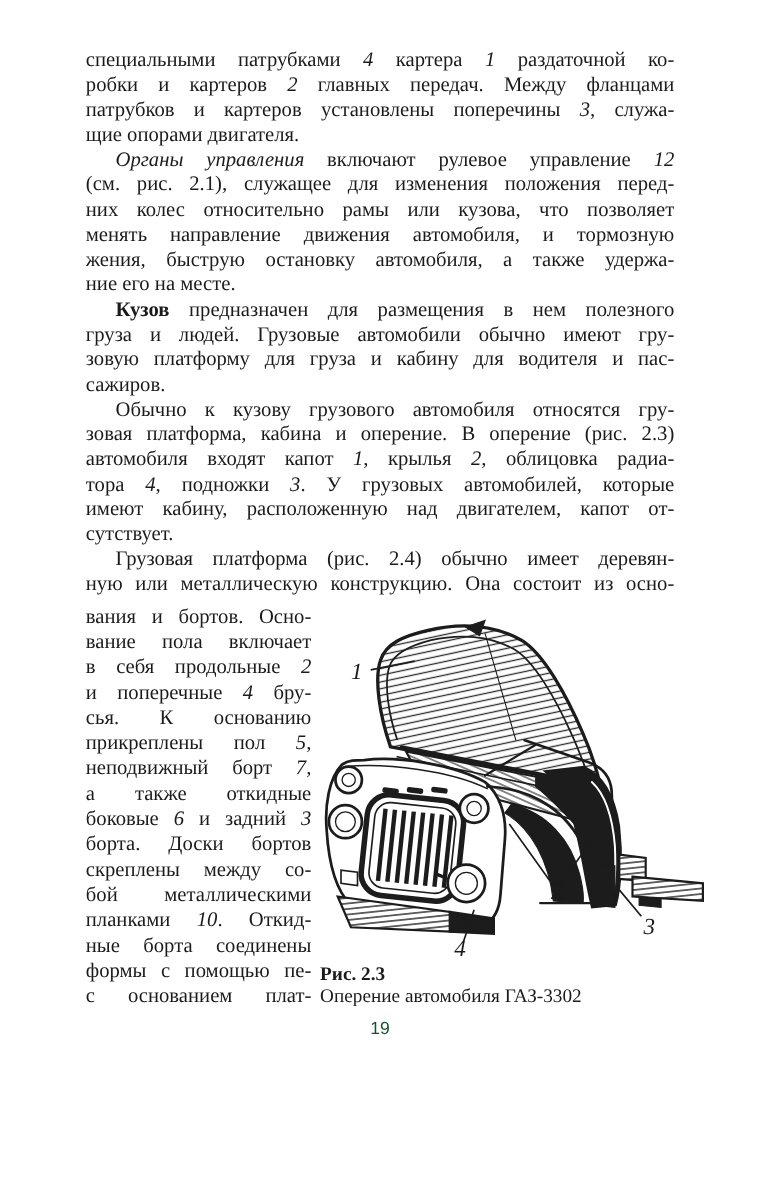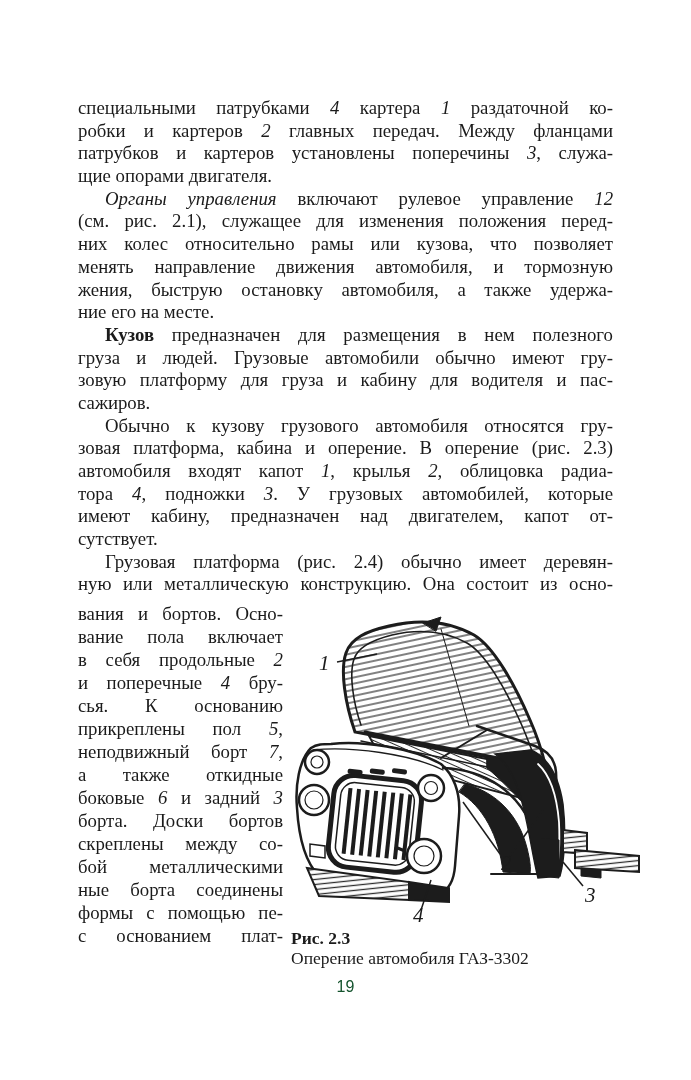--- a/index.html
+++ b/index.html
@@ -1,20 +1,20 @@
 <!DOCTYPE html>
 <html><head>
 <meta charset="utf-8">
 <style>
   html,body{margin:0;padding:0;background:#ffffff;}
   .page{
     position:relative;
     width:691px;height:1080px;
     box-sizing:border-box;
-    padding:97px 78px 0 78px;
+    padding:44px 78px 0 78px;
     background:#ffffff;
     font-family:"Liberation Serif","DejaVu Serif",serif;
     font-size:18.8px;
     color:#1b1b1b;
     overflow:hidden;
   }
   .pline{
     height:22.7px;line-height:22.7px;
     text-align:justify;text-align-last:justify;-moz-text-align-last:justify;
     overflow:hidden;white-space:nowrap;
@@ -58,40 +58,41 @@
       <div class="pline">жения, быструю остановку автомобиля, а также удержа-</div>
       <div class="pline flushlast">ние его на месте.</div>
       <div class="pline indent"><b>Кузов</b> предназначен для размещения в нем полезного</div>
       <div class="pline">груза и людей. Грузовые автомобили обычно имеют гру-</div>
       <div class="pline">зовую платформу для груза и кабину для водителя и пас-</div>
       <div class="pline flushlast">сажиров.</div>
       <div class="pline indent">Обычно к кузову грузового автомобиля относятся гру-</div>
       <div class="pline">зовая платформа, кабина и оперение. В оперение (рис. 2.3)</div>
       <div class="pline">автомобиля входят капот <i>1</i>, крылья <i>2</i>, облицовка радиа-</div>
       <div class="pline">тора <i>4</i>, подножки <i>3</i>. У грузовых автомобилей, которые</div>
-      <div class="pline">имеют кабину, предназначен над двигателем, капот от-</div>
+      <div class="pline">имеют кабину, расположенную над двигателем, капот от-</div>
       <div class="pline flushlast">сутствует.</div>
       <div class="pline indent">Грузовая платформа (рис. 2.4) обычно имеет деревян-</div>
       <div class="pline">ную или металлическую конструкцию. Она состоит из осно-</div>
     </div>
 
   <div class="figrow">
     <div id="wrapcol" class="wrapcol">
         <div class="cline">вания и бортов. Осно-</div>
         <div class="cline">вание пола включает</div>
         <div class="cline">в себя продольные <i>2</i></div>
         <div class="cline">и поперечные <i>4</i> бру-</div>
         <div class="cline">сья. К основанию</div>
         <div class="cline">прикреплены пол <i>5</i>,</div>
         <div class="cline">неподвижный борт <i>7</i>,</div>
         <div class="cline">а также откидные</div>
         <div class="cline">боковые <i>6</i> и задний <i>3</i></div>
         <div class="cline">борта. Доски бортов</div>
         <div class="cline">скреплены между со-</div>
         <div class="cline">бой металлическими</div>
+        <div class="cline">планками <i>10</i>. Откид-</div>
         <div class="cline">ные борта соединены</div>
         <div class="cline">формы с помощью пе-</div>
         <div class="cline">с основанием плат-</div>
       </div>
 
     <figure class="figblock" style="margin:6px 0 0 8px;margin-right:-36px;">
       <svg width="358" height="318" viewBox="0 0 358 318">
         <defs>
           <pattern id="hatchA" width="6" height="6" patternUnits="userSpaceOnUse" patternTransform="rotate(-12)">
             <rect width="6" height="6" fill="#ffffff"></rect>

